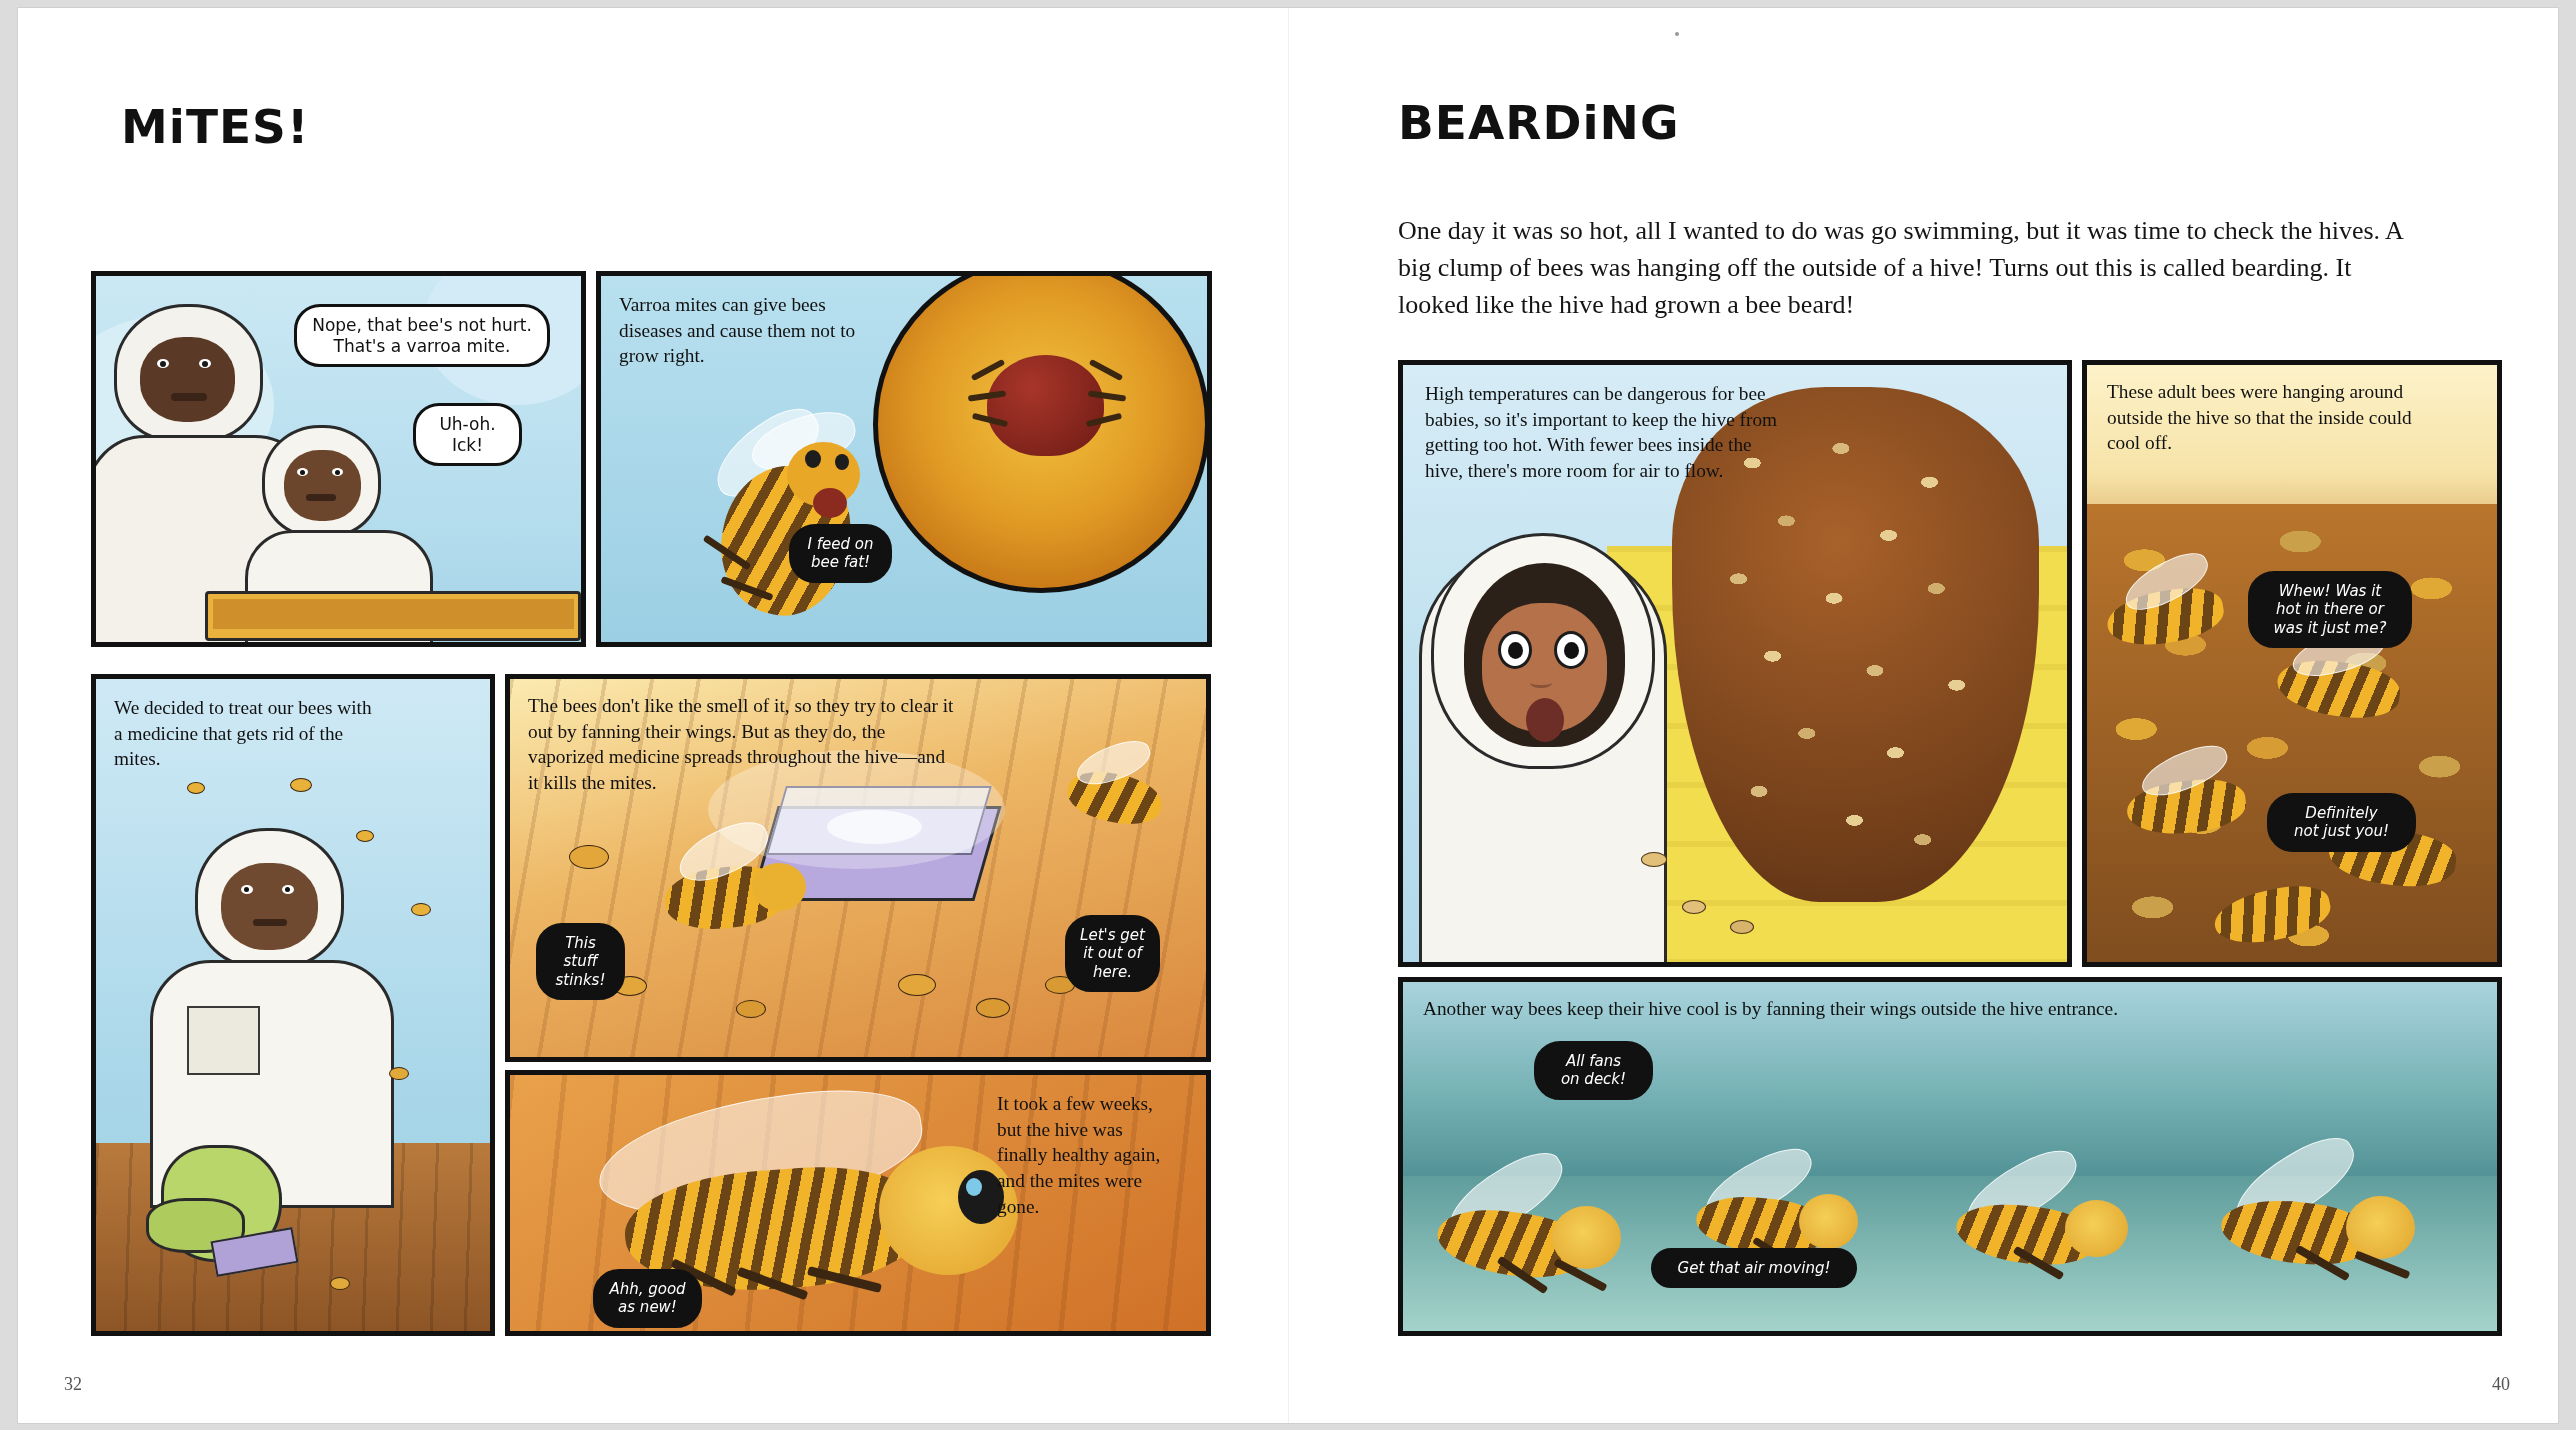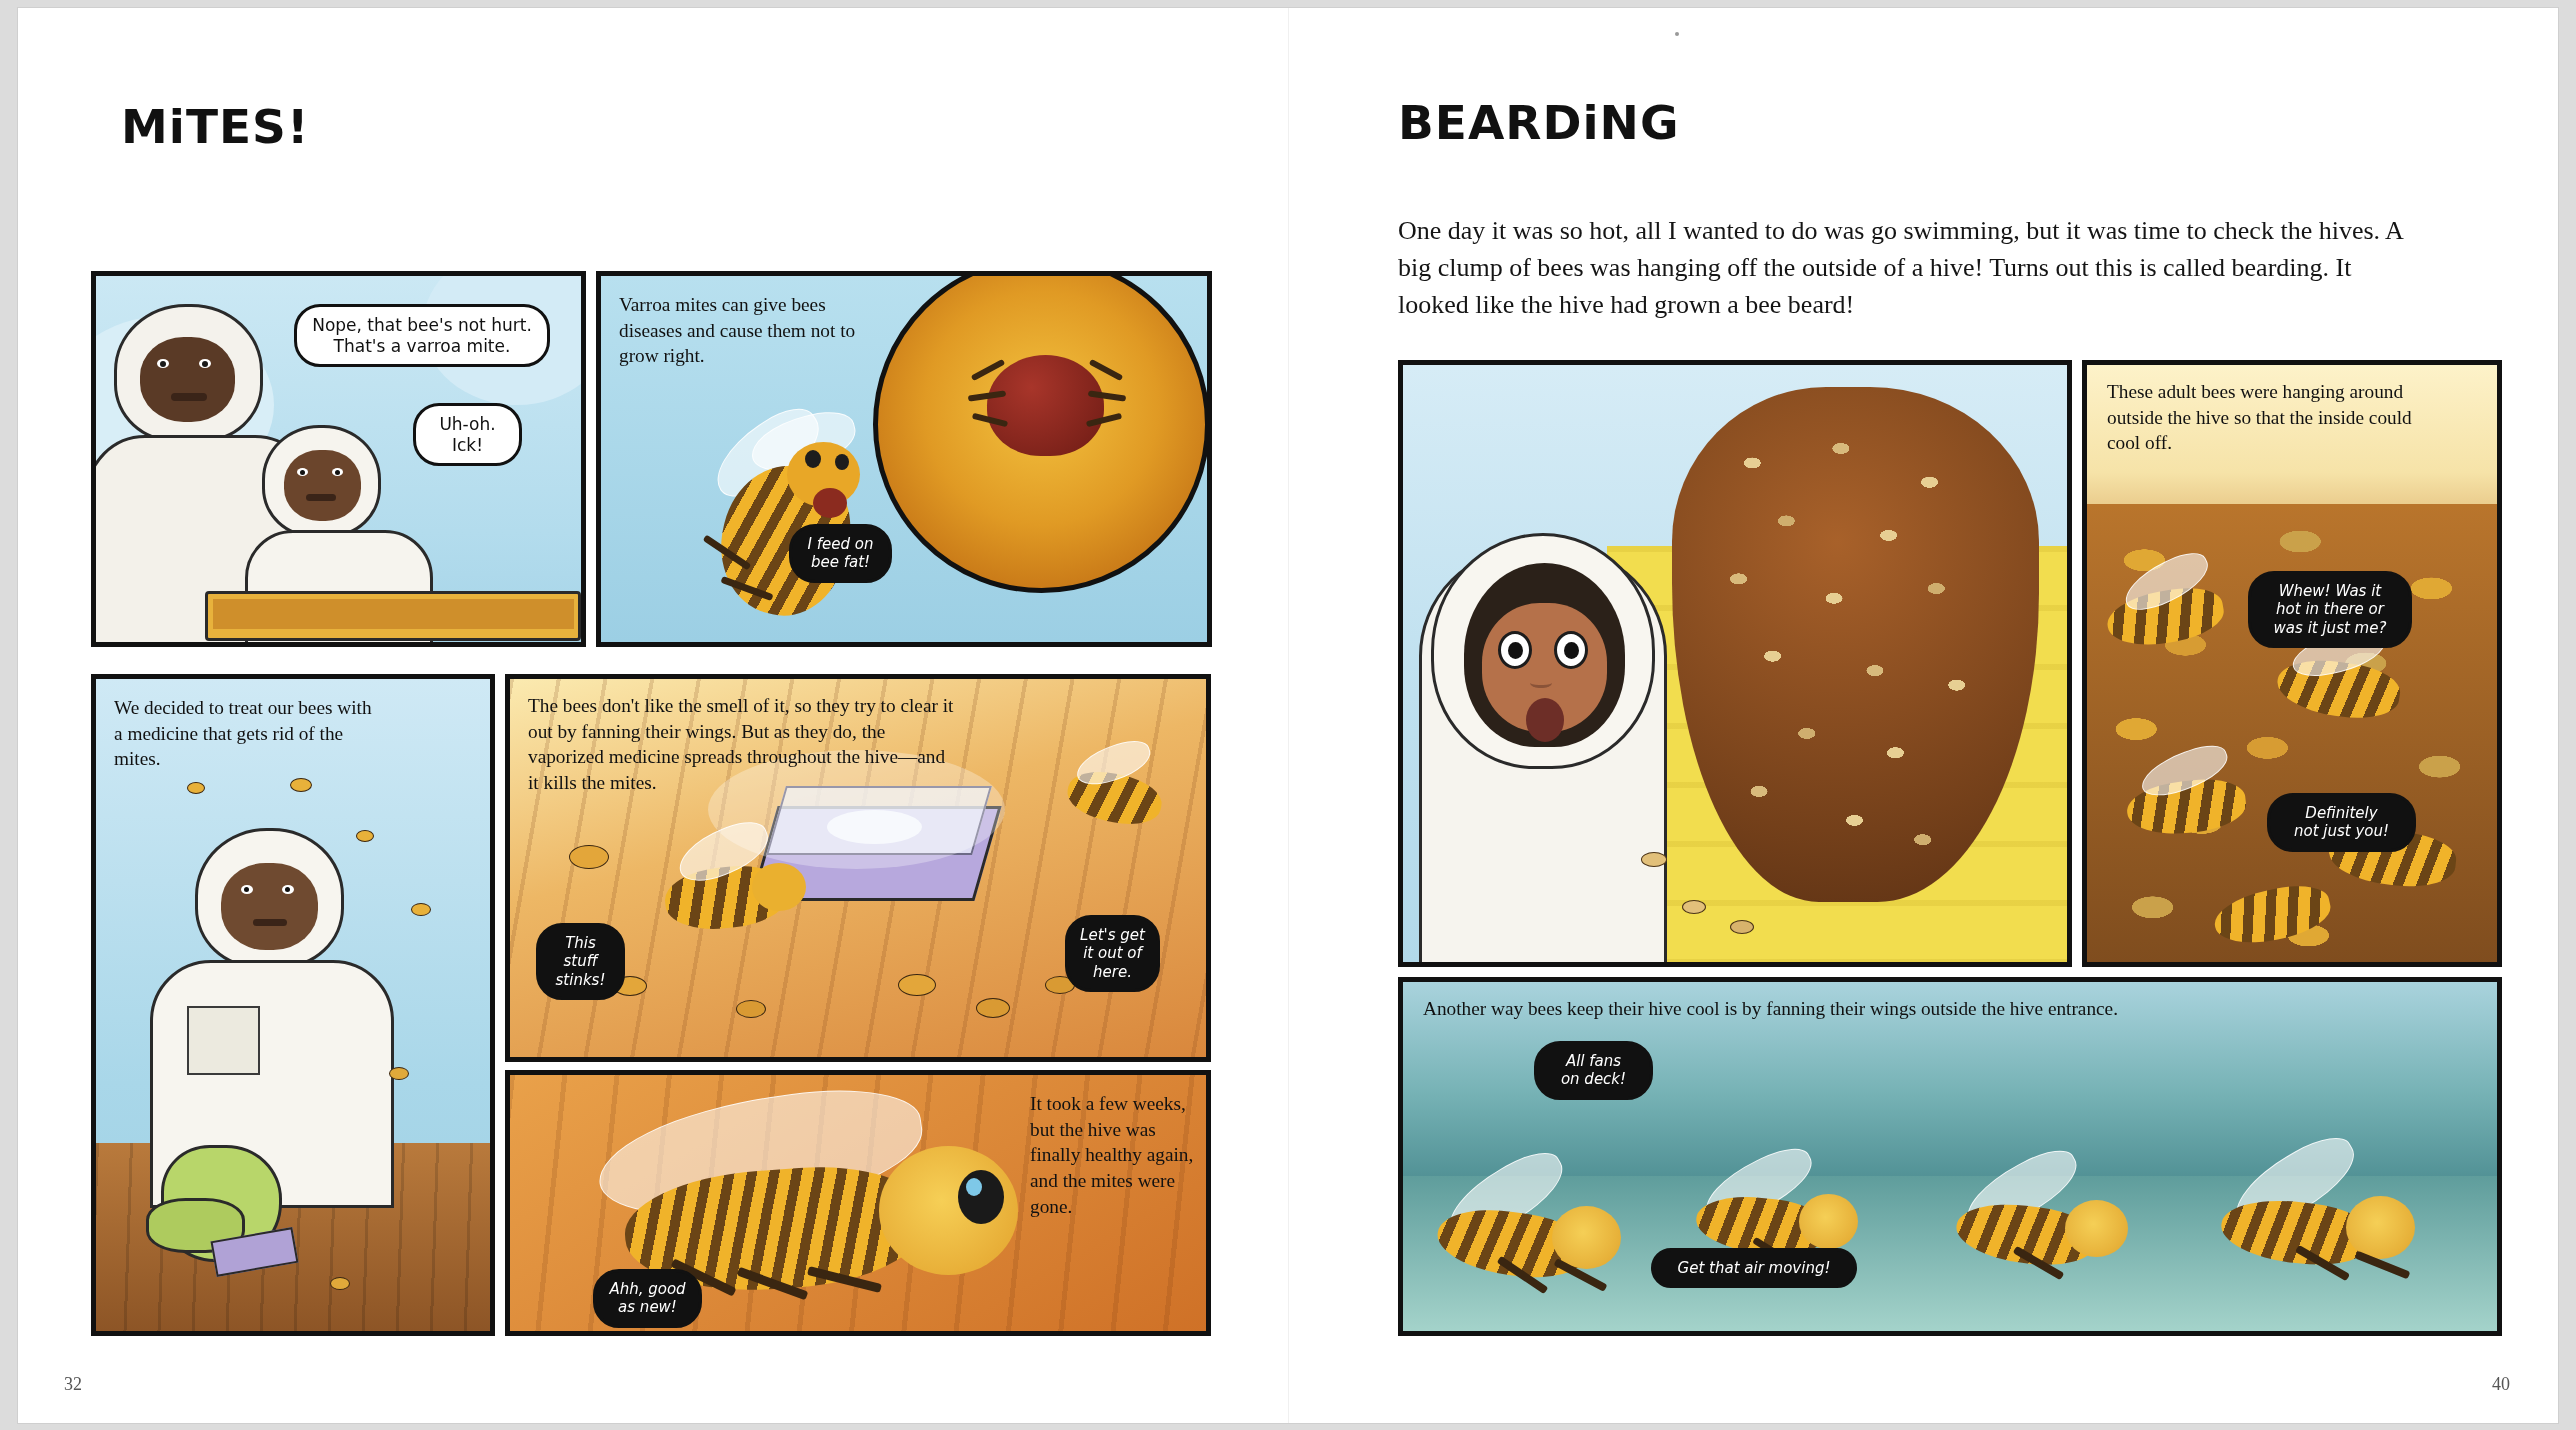--- a/index.html
+++ b/index.html
@@ -252,21 +252,21 @@
       <div style="position:absolute;inset:0;background:repeating-linear-gradient(96deg,rgba(110,50,12,0.16) 0 5px,rgba(0,0,0,0) 5px 52px);"></div>
       <div class="wing" style="left:87px;top:24px;width:327px;height:109px;transform:rotate(-8deg);background:rgba(255,255,255,0.55);"></div>
       <div class="bee-body" style="left:115px;top:95px;width:297px;height:119px;border-radius:46% 40% 44% 50%;transform:rotate(-4deg);"></div>
       <div class="ell" style="left:369px;top:71px;width:139px;height:129px;background:radial-gradient(circle at 45% 42%,#f6cf56,#e2a12b);"></div>
       <div class="ell" style="left:448px;top:95px;width:46px;height:54px;background:#1a1a1a;"></div>
       <div class="ell" style="left:456px;top:103px;width:16px;height:18px;background:#7ec8e8;border-radius:50%;"></div>
       <div class="leg" style="left:159px;top:198px;width:69px;height:9px;transform:rotate(26deg);"></div>
       <div class="leg" style="left:226px;top:204px;width:73px;height:9px;transform:rotate(20deg);"></div>
       <div class="leg" style="left:297px;top:200px;width:75px;height:9px;transform:rotate(14deg);"></div>
 
-      <div class="cap" style="left:520px;top:16px;width:170px;">It took a few weeks, but the hive was finally healthy again, and the mites were gone.</div>
+      <div class="cap" style="left:487px;top:16px;width:170px;">It took a few weeks, but the hive was finally healthy again, and the mites were gone.</div>
       <div class="bubble dark" style="left:83px;top:194px;width:109px;white-space:pre-line;">Ahh, good
 as new!</div>
     </div>
 
     <div class="pagenum" style="left:46px;">32</div>
   </div>
 
   <div class="page page-right">
 
     <div class="dotmark" style="left:386px;top:24px;"></div>
@@ -309,20 +309,21 @@
       <div class="ell" style="left:151px;top:266px;width:34px;height:38px;background:#ffffff;border:3px solid #1c1c1c;"></div>
       <div class="ell" style="left:105px;top:277px;width:15px;height:17px;background:#111;"></div>
       <div class="ell" style="left:161px;top:277px;width:15px;height:17px;background:#111;"></div>
       <div class="ell" style="left:123px;top:333px;width:38px;height:44px;background:#6d2e27;border-radius:50%;"></div>
       <div style="position:absolute;left:127px;top:309px;width:22px;height:14px;border-bottom:3px solid #8a5338;border-radius:0 0 40% 40%;"></div>
 
       <div class="ell" style="left:238px;top:487px;width:26px;height:15px;background:#e2c07a;border:1px solid #4a3317;"></div>
       <div class="ell" style="left:279px;top:535px;width:24px;height:14px;background:#e2c07a;border:1px solid #4a3317;"></div>
       <div class="ell" style="left:327px;top:555px;width:24px;height:14px;background:#d8b36c;border:1px solid #4a3317;"></div>
 
+      <div class="cap" style="left:22px;top:16px;width:357px;">High temperatures can be dangerous for bee babies, so it's important to keep the hive from getting too hot. With fewer bees inside the hive, there's more room for air to flow.</div>
     </div>
 
     <div class="panel" style="left:793px;top:352px;width:420px;height:607px;background:#fbeec0;">
       <div class="sky" style="background:linear-gradient(180deg,#fdf2c9 0%,#f6e3a8 18%,#c8893c 40%,#8e5a23 100%);"></div>
       <div style="position:absolute;left:0;top:139px;width:100%;height:469px;
                   background:
                     radial-gradient(ellipse 34px 18px at 14% 12%,#e0a834 0 60%,transparent 61%),
                     radial-gradient(ellipse 34px 18px at 52% 8%,#caa14a 0 60%,transparent 61%),
                     radial-gradient(ellipse 34px 18px at 84% 18%,#e0a834 0 60%,transparent 61%),
                     radial-gradient(ellipse 34px 18px at 24% 30%,#d79c33 0 60%,transparent 61%),

